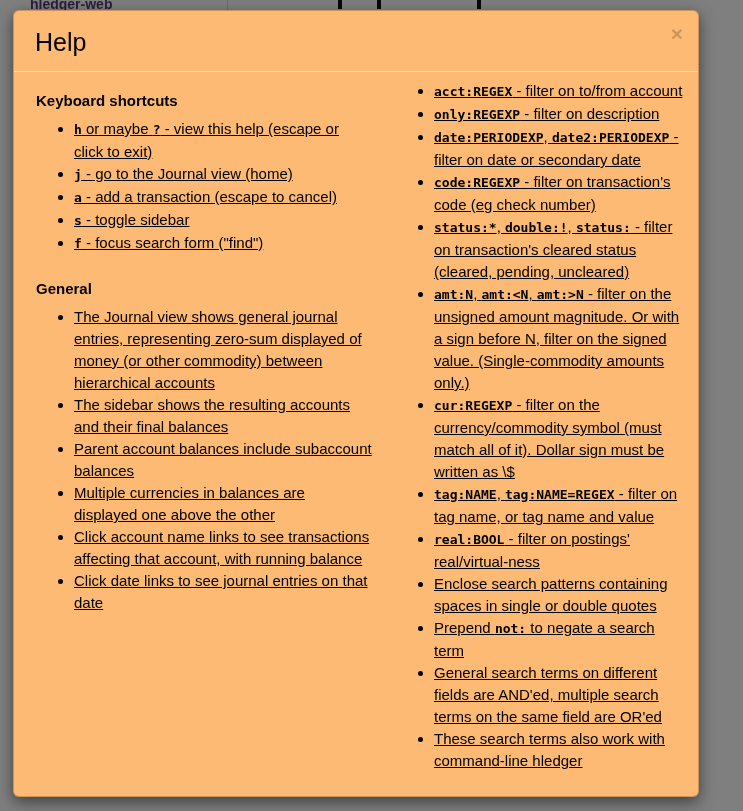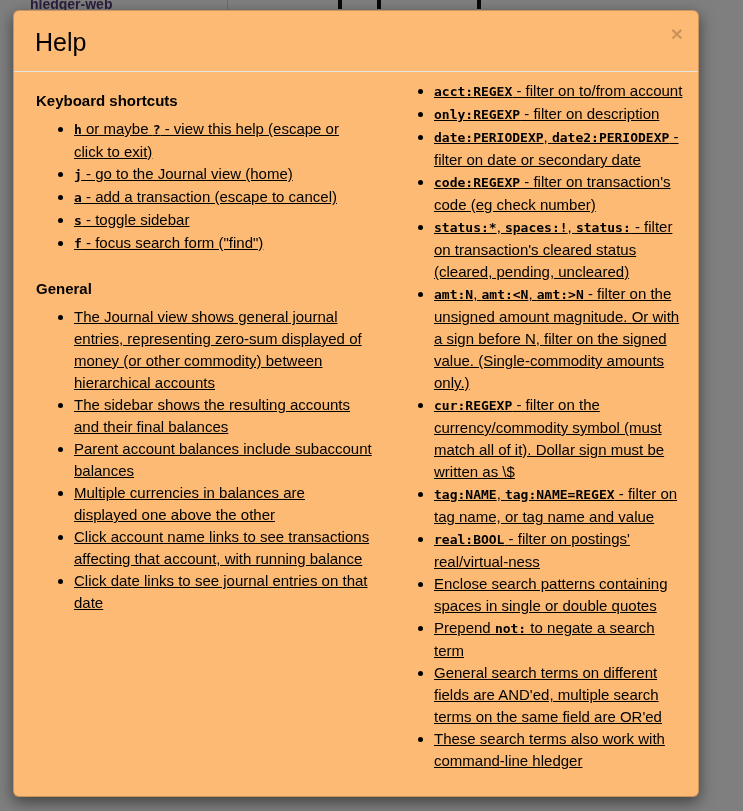--- a/index.html
+++ b/index.html
@@ -133,21 +133,21 @@
             <li>Click account name links to see transactions affecting that account, with running balance</li>
             <li>Click date links to see journal entries on that date</li>
           </ul>
       </div>
       <div class="col-right">
         <ul class="help-list">
             <li><code>acct:REGEX</code> - filter on to/from account</li>
             <li><code>only:REGEXP</code> - filter on description</li>
             <li><code>date:PERIODEXP</code>, <code>date2:PERIODEXP</code> - filter on date or secondary date</li>
             <li><code>code:REGEXP</code> - filter on transaction's code (eg check number)</li>
-            <li><code>status:*</code>, <code>spaces:!</code>, <code>status:</code> - filter on transaction's cleared status (cleared, pending, uncleared)</li>
+            <li><code>status:*</code>, <code>double:!</code>, <code>status:</code> - filter on transaction's cleared status (cleared, pending, uncleared)</li>
             <li><code>amt:N</code>, <code>amt:&lt;N</code>, <code>amt:&gt;N</code> - filter on the unsigned amount magnitude. Or with a sign before N, filter on the signed value. (Single-commodity amounts only.)</li>
             <li><code>cur:REGEXP</code> - filter on the currency/commodity symbol (must match all of it). Dollar sign must be written as \$</li>
             <li><code>tag:NAME</code>, <code>tag:NAME=REGEX</code> - filter on tag name, or tag name and value</li>
             <li><code>real:BOOL</code> - filter on postings' real/virtual-ness</li>
             <li>Enclose search patterns containing spaces in single or double quotes</li>
             <li>Prepend <code>not:</code> to negate a search term</li>
             <li>General search terms on different fields are AND'ed, multiple search terms on the same field are OR'ed</li>
             <li>These search terms also work with command-line hledger</li>
           </ul>
       </div>

